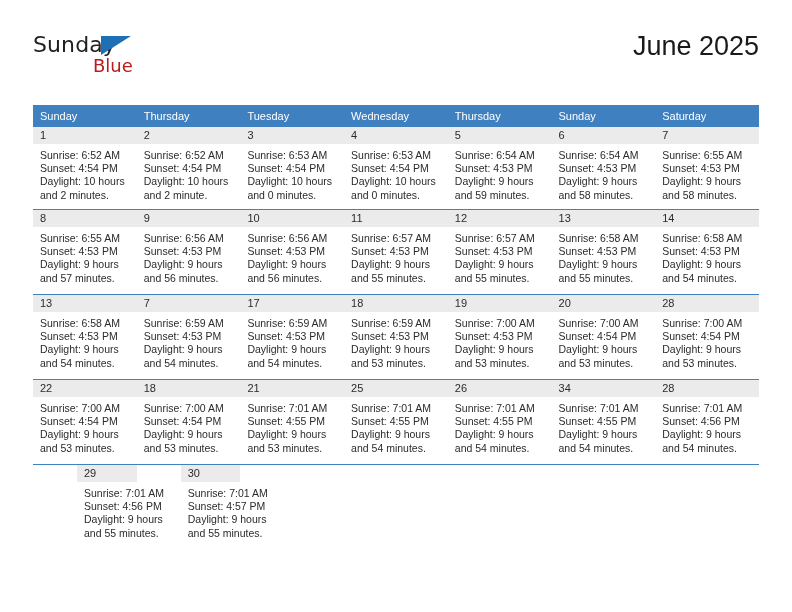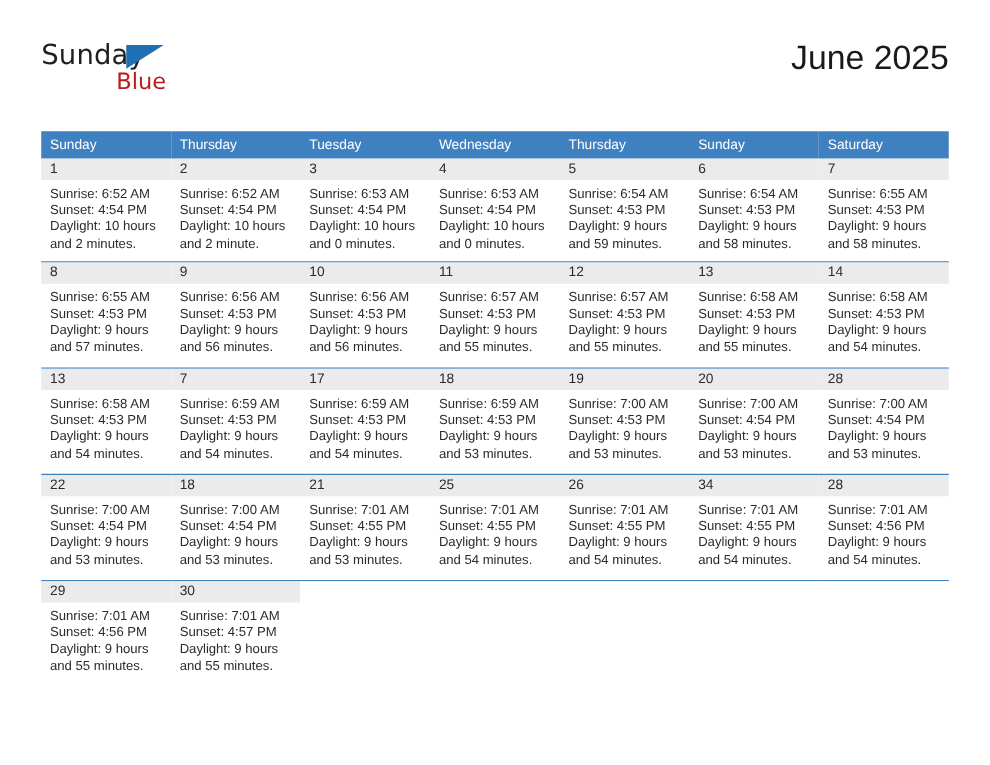--- a/index.html
+++ b/index.html
@@ -126,21 +126,21 @@
   .week-row.first td {
     border-top: none;
   }
 
   .cell {
     position: relative;
     height: 84px;
     box-sizing: border-box;
   }
   .week-row.first .cell { height: 82px; }
-  .week-row.last .cell  { height: 84px; }
+  .week-row.last .cell  { height: 84px; margin-left: 44px; }
 
   .daynum-band {
     background: #ebebeb;
     height: 17px;
     padding: 2px 0 0 7px;
     box-sizing: border-box;
     font-size: 11px;
     color: #2b2b2b;
     line-height: 13px;
   }

